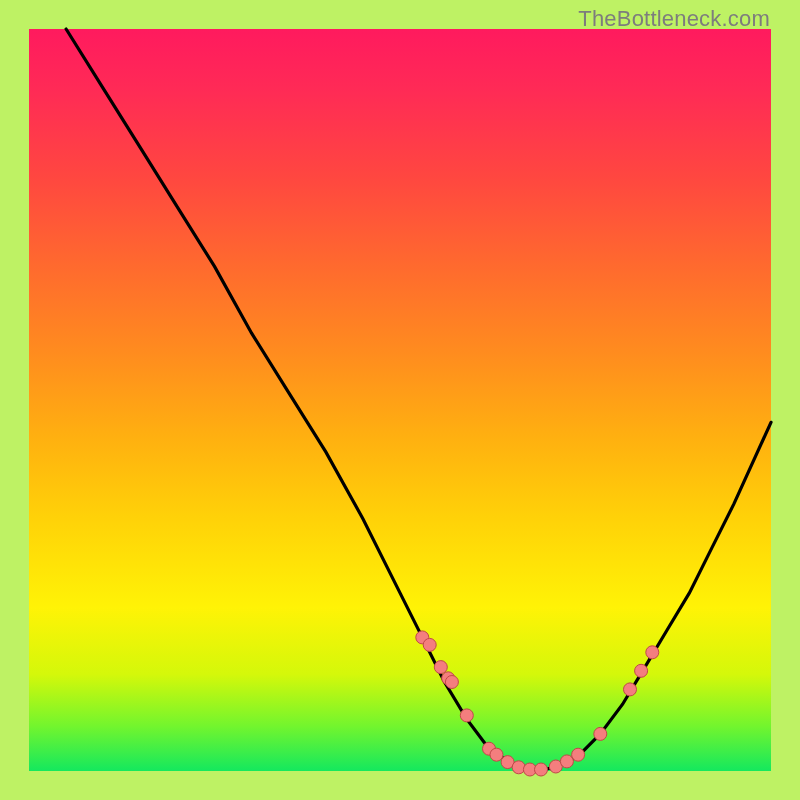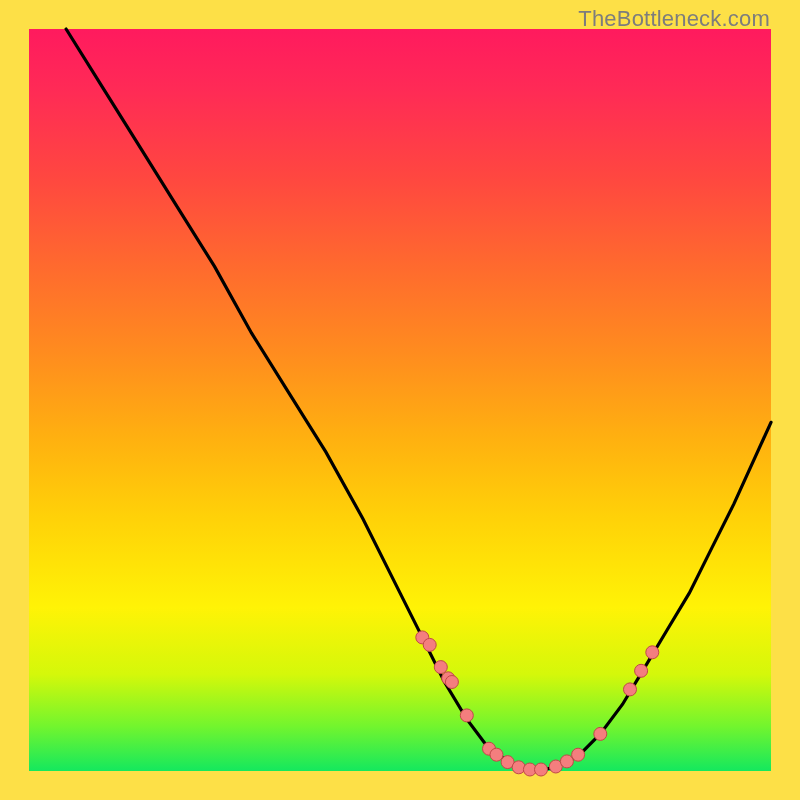--- a/index.html
+++ b/index.html
@@ -10,21 +10,21 @@
     background: #000;
     font-family: Arial, Helvetica, sans-serif;
     overflow: hidden;
   }
   .frame {
     position: absolute;
     top: 0;
     left: 0;
     width: 800px;
     height: 800px;
-    background: #fde047;
+    background: #bef264;
   }
   .plot-area {
     position: absolute;
     top: 29px;
     left: 29px;
     width: 742px;
     height: 742px;
     
     background: linear-gradient(
       to bottom,

